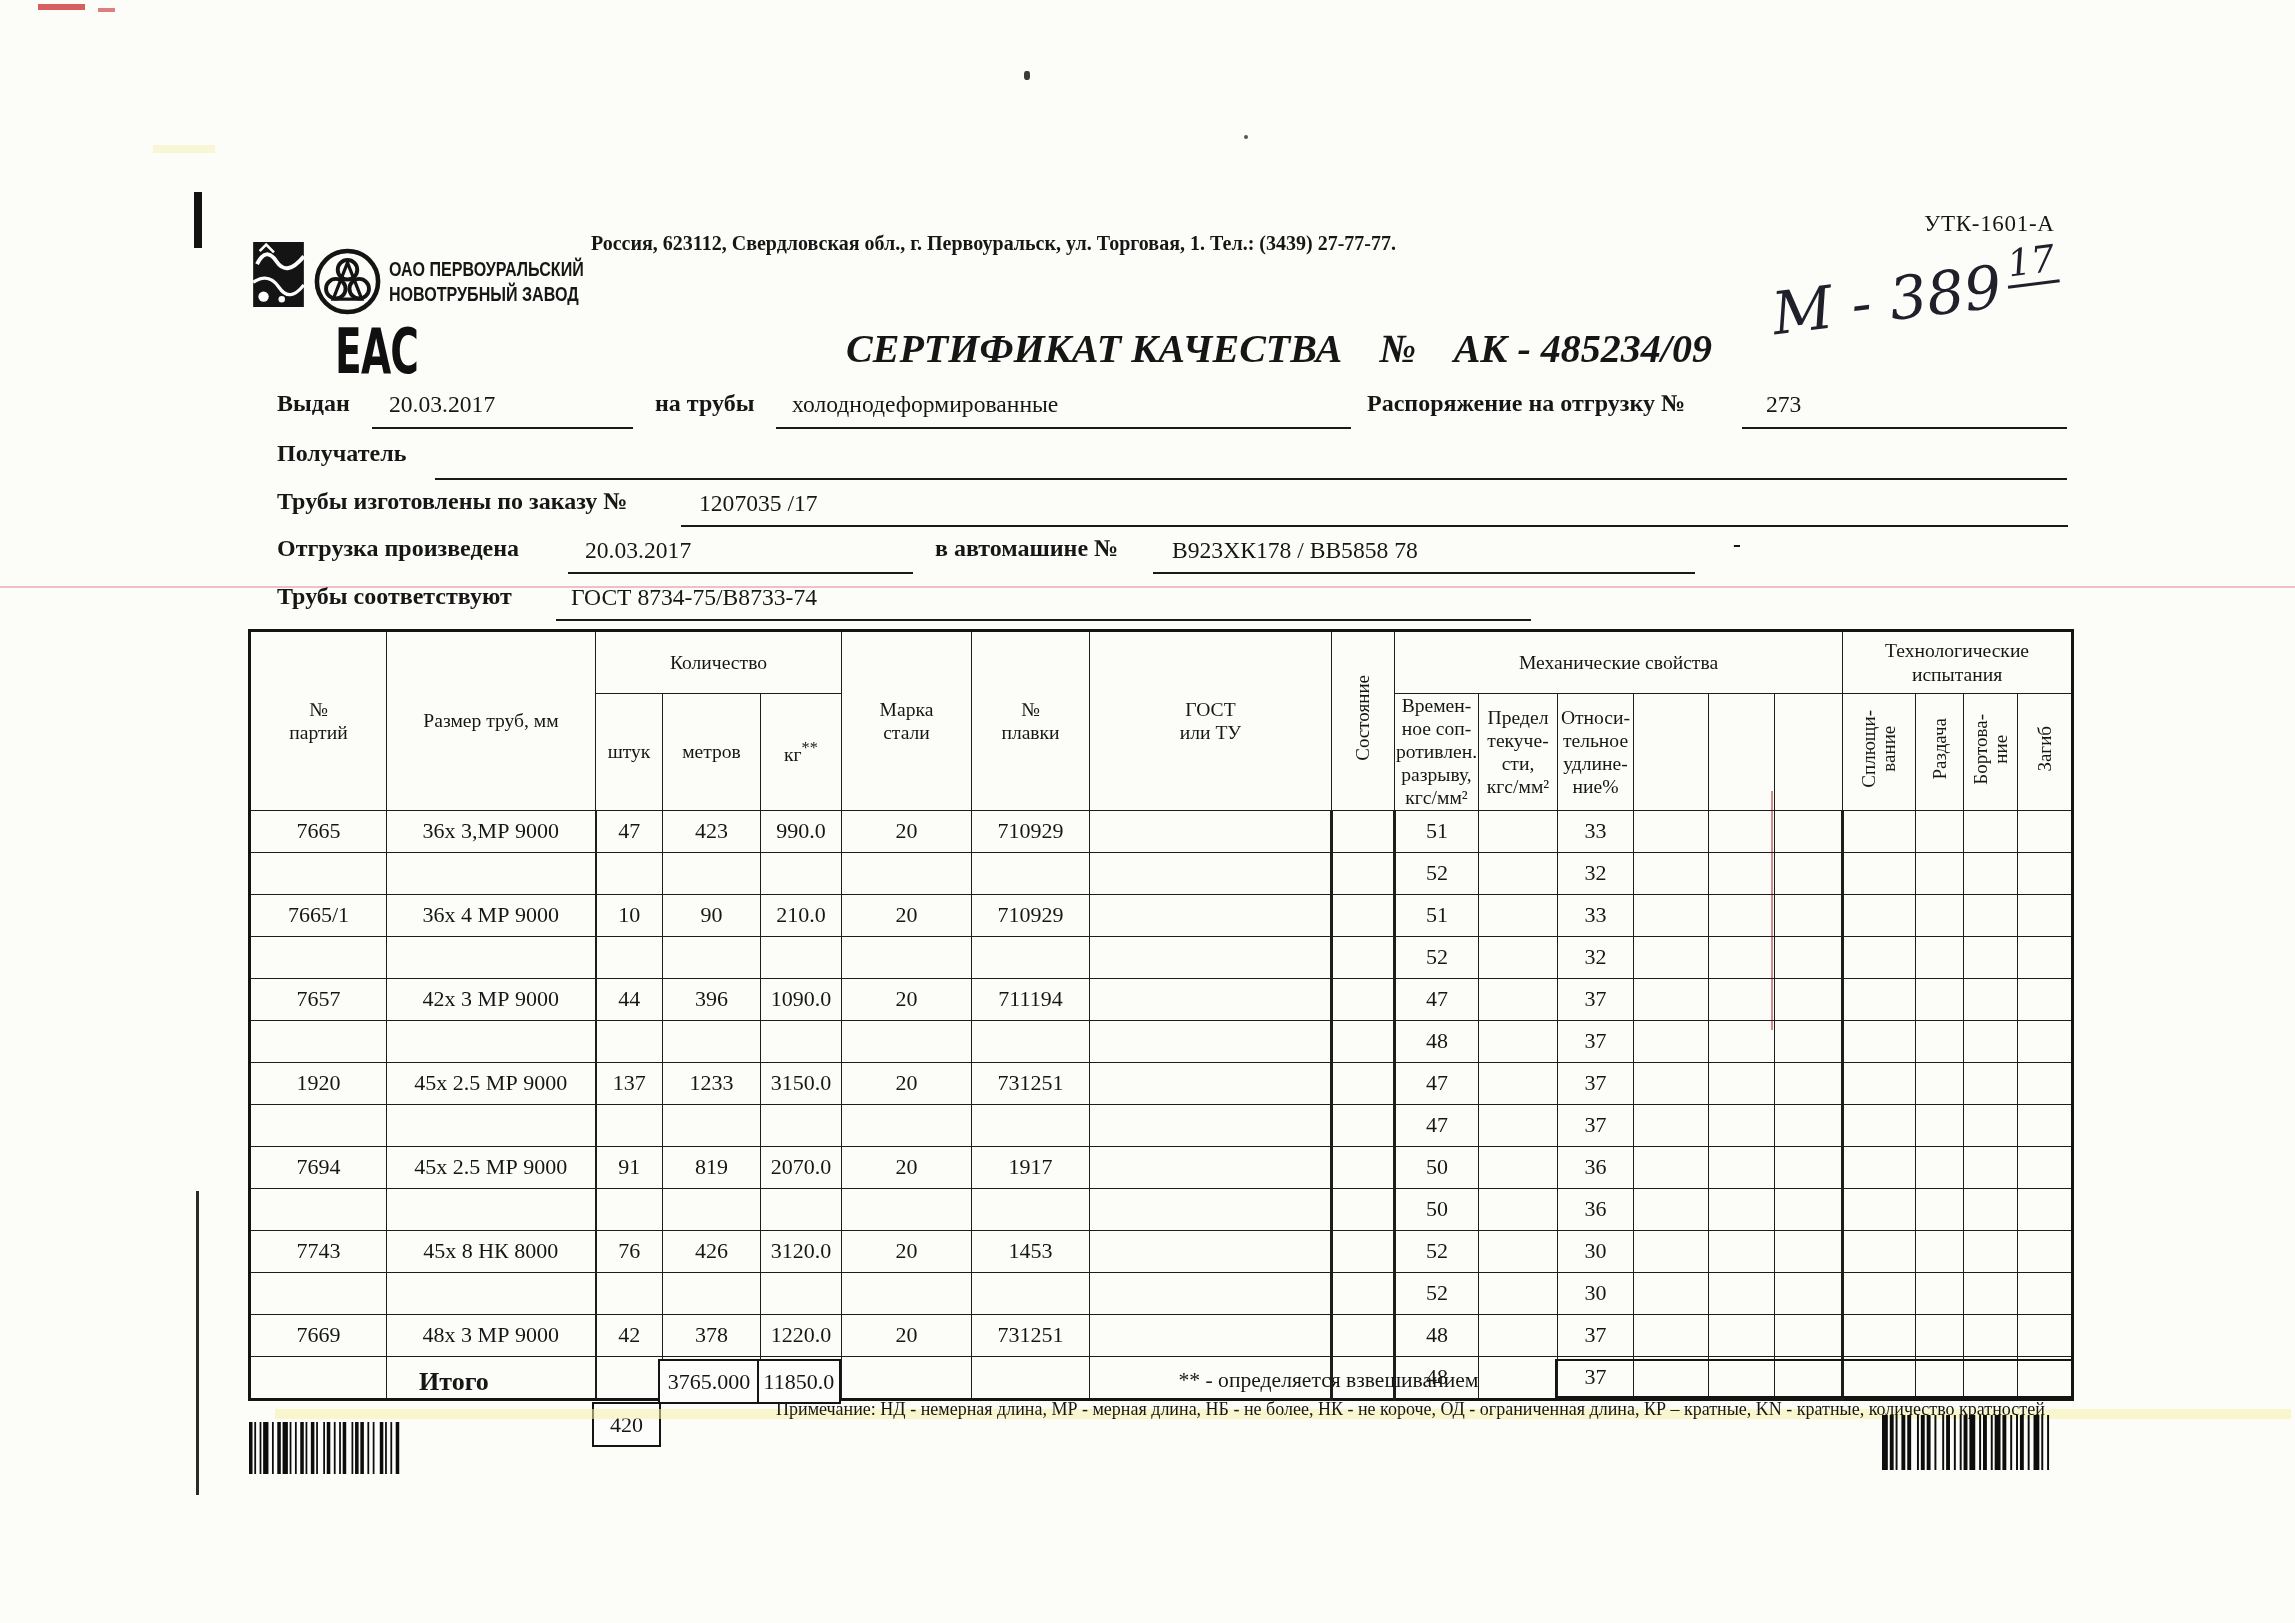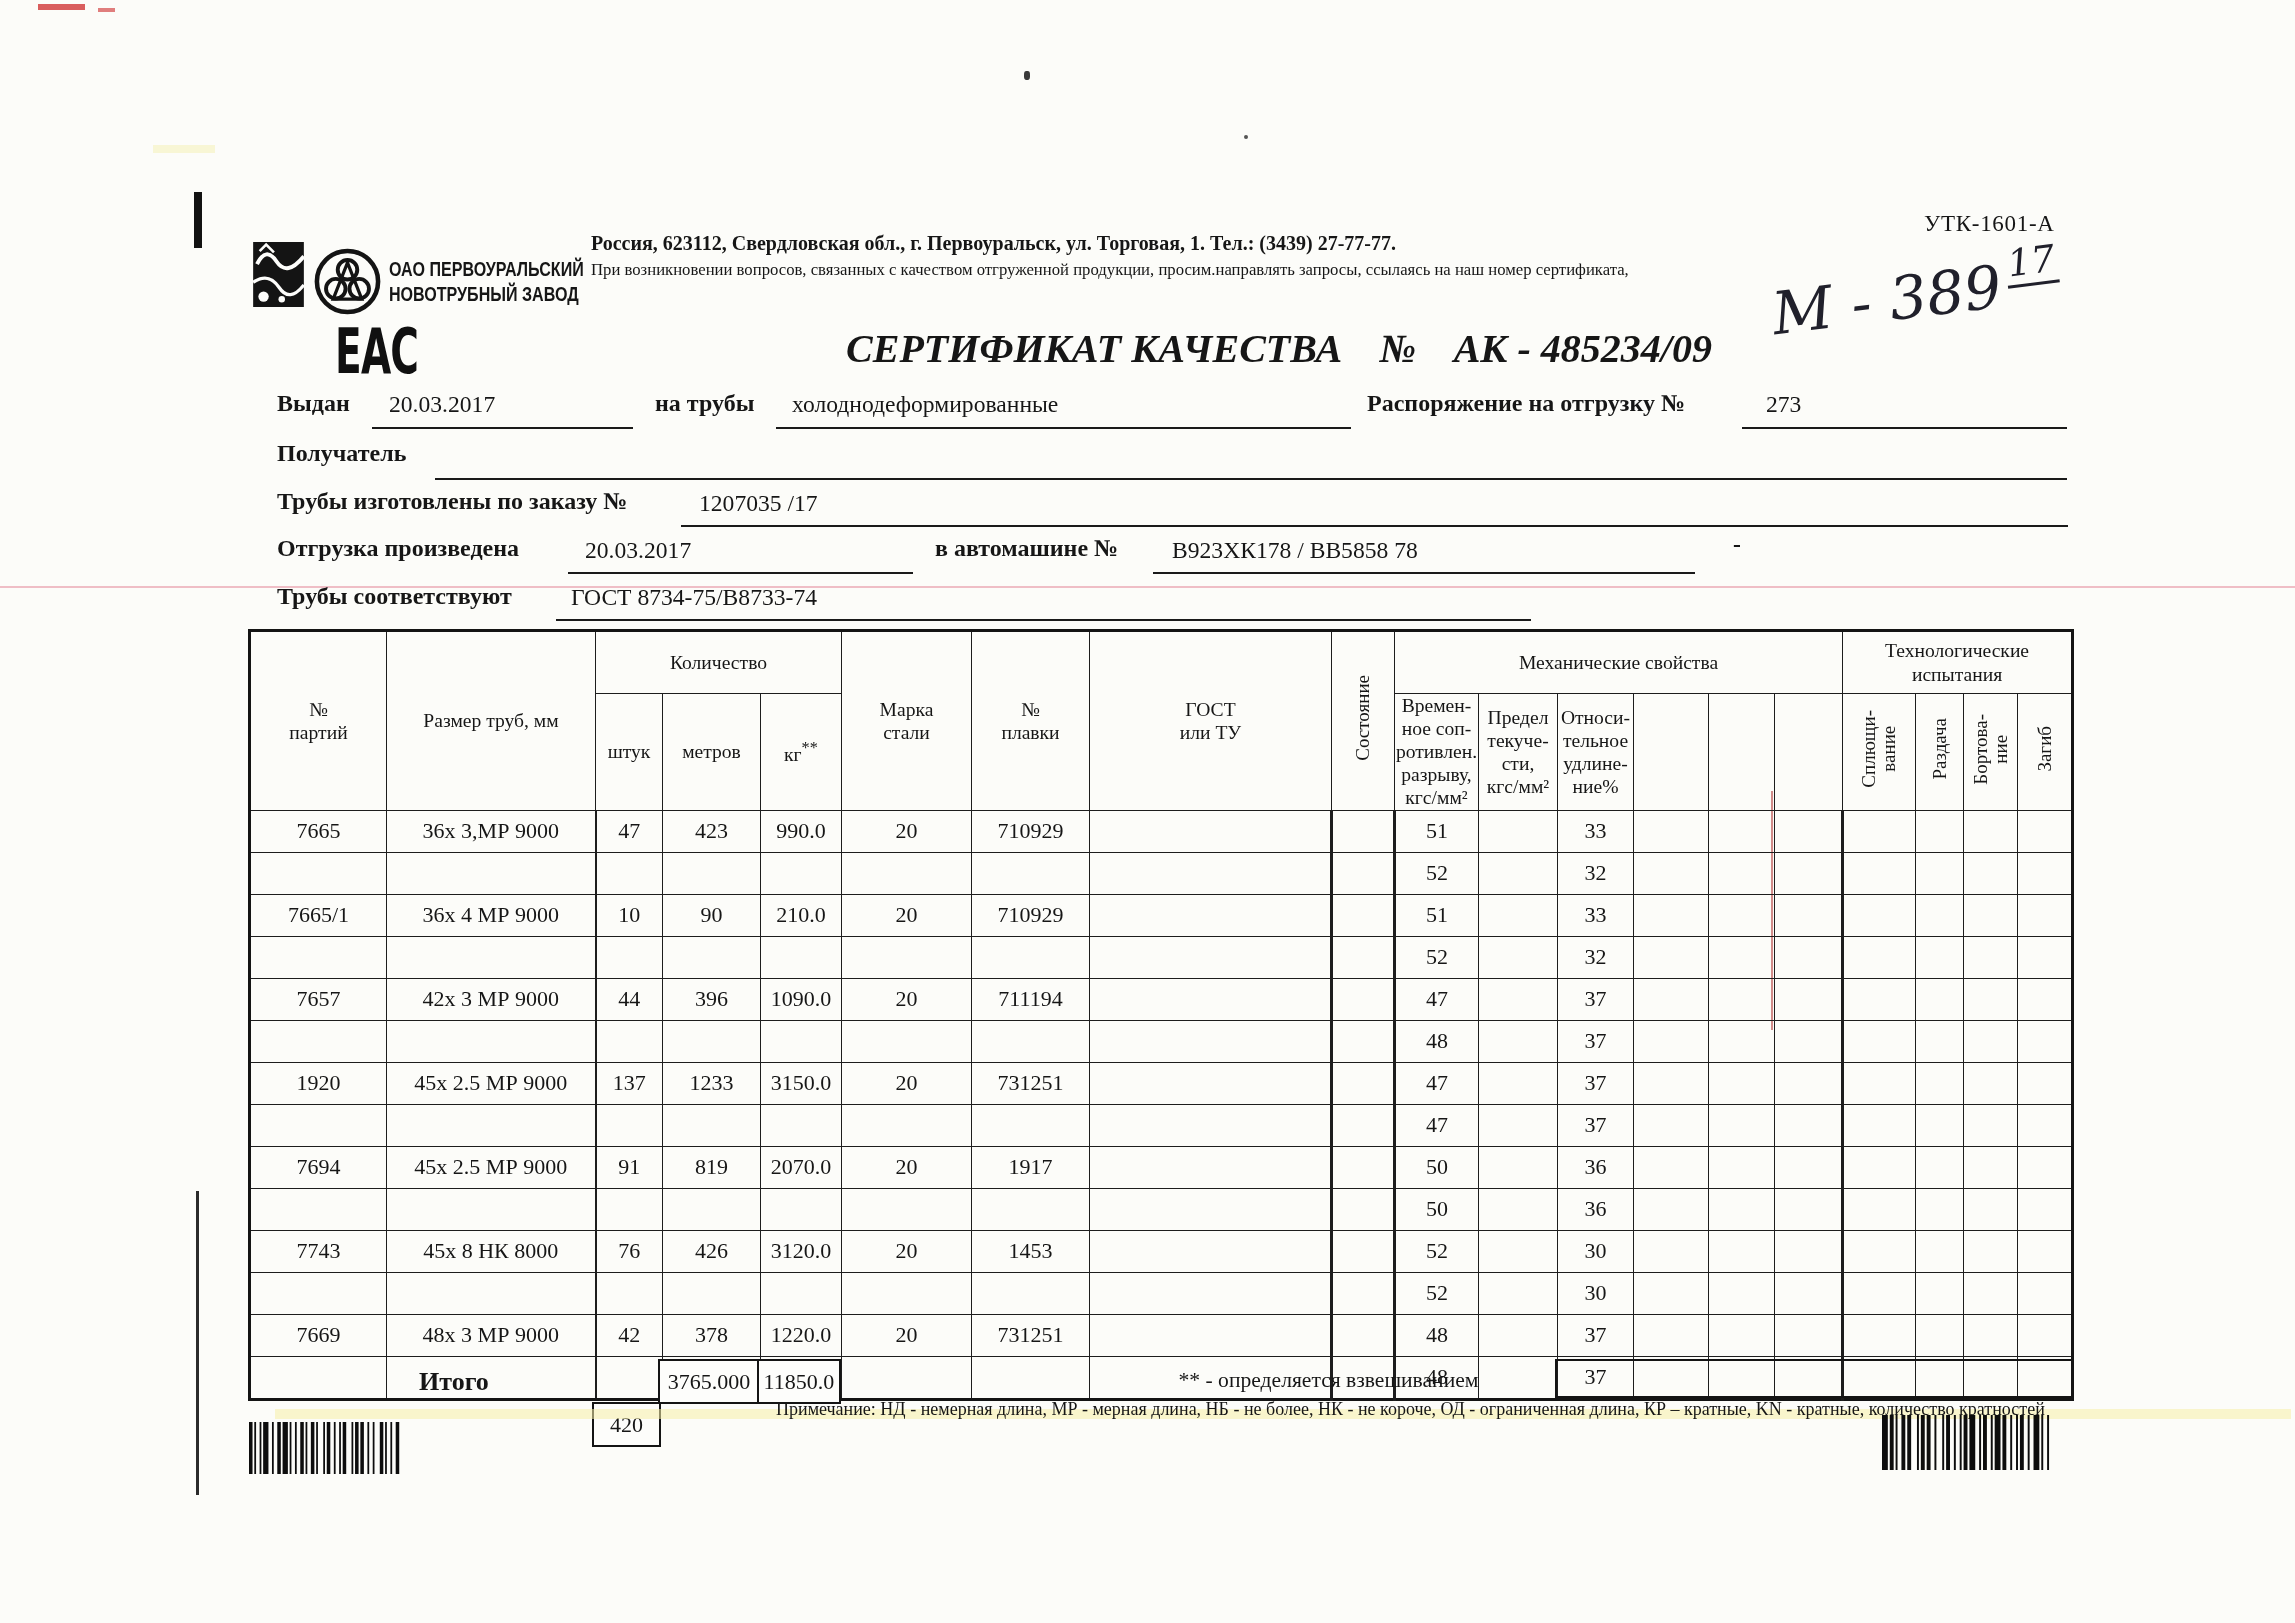--- a/index.html
+++ b/index.html
@@ -129,21 +129,20 @@
     </svg>
   </div>
   <div class="abs" id="company-name">
     <div>ОАО ПЕРВОУРАЛЬСКИЙ</div>
     <div>НОВОТРУБНЫЙ ЗАВОД</div>
   </div>
   <div class="abs" id="eac-mark">ЕАС</div>
 
   <div class="abs" id="addr">
     <div class="a1">Россия, 623112, Свердловская обл., г. Первоуральск, ул. Торговая, 1. Тел.: (3439) 27-77-77.</div>
-    <div class="a2">При возникновении вопросов, связанных с качеством отгруженной продукции, просим.направлять запросы, ссылаясь на наш номер сертификата,</div>
   </div>
 
   <div class="abs" id="title">
     <span>СЕРТИФИКАТ КАЧЕСТВА</span>
     <span class="gap">№</span>
     <span class="gap">АК - 485234/09</span>
   </div>
 
   <div class="abs flabel" style="left:277px;top:390px">Выдан</div>
   <div class="abs fvalue" style="left:389px;top:391px">20.03.2017</div>

